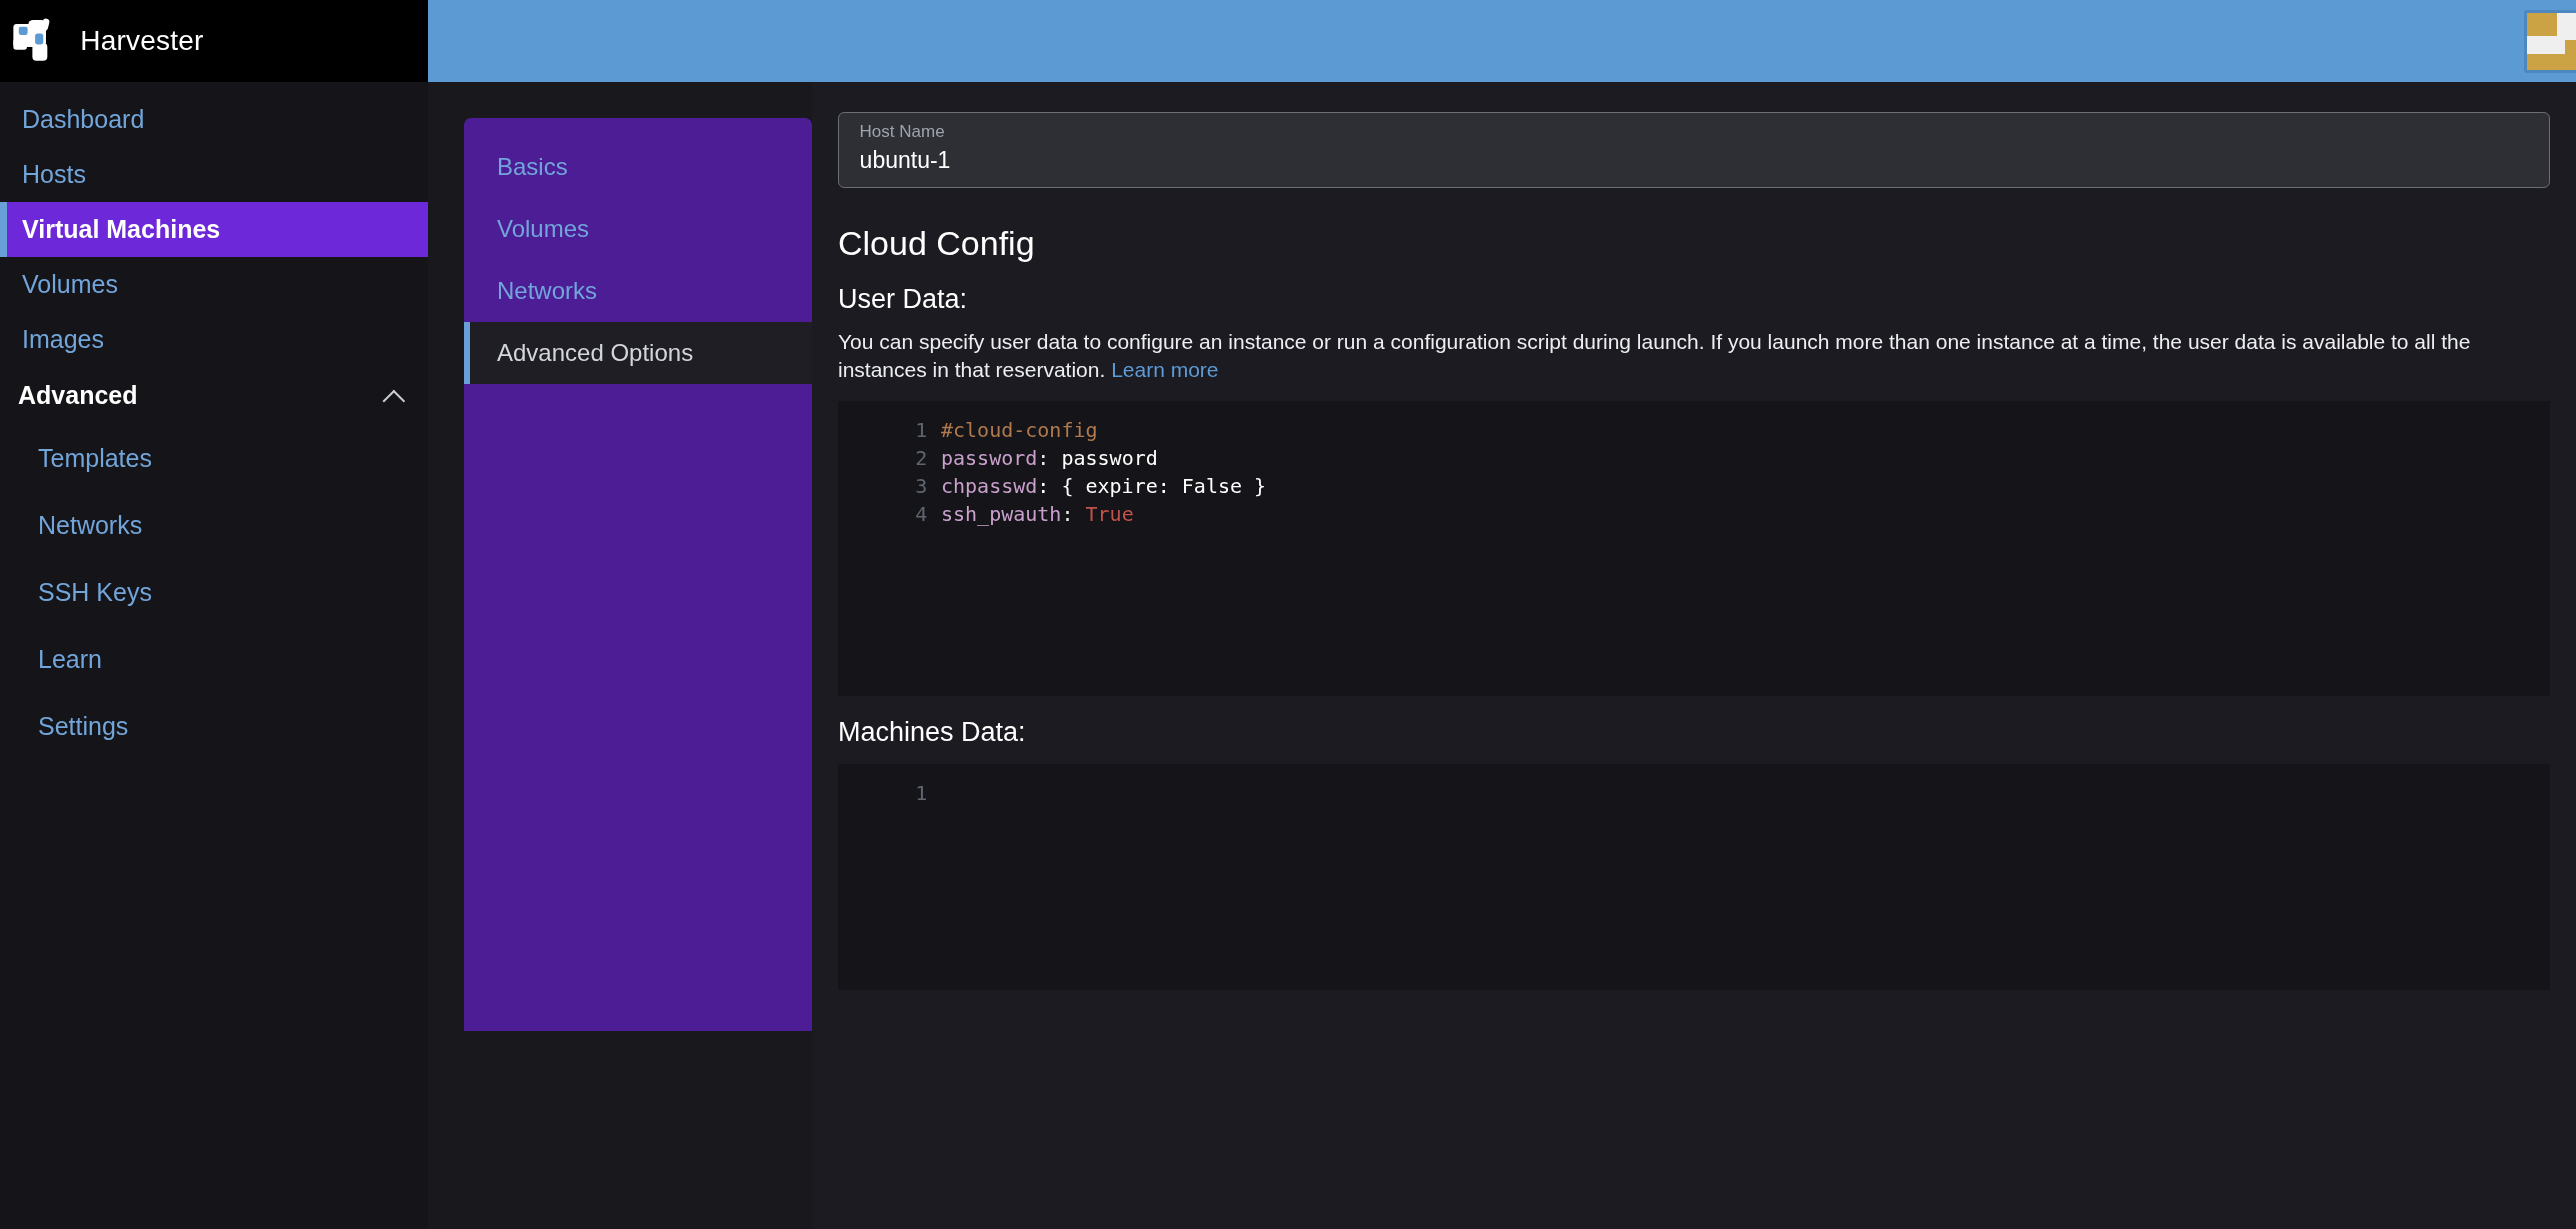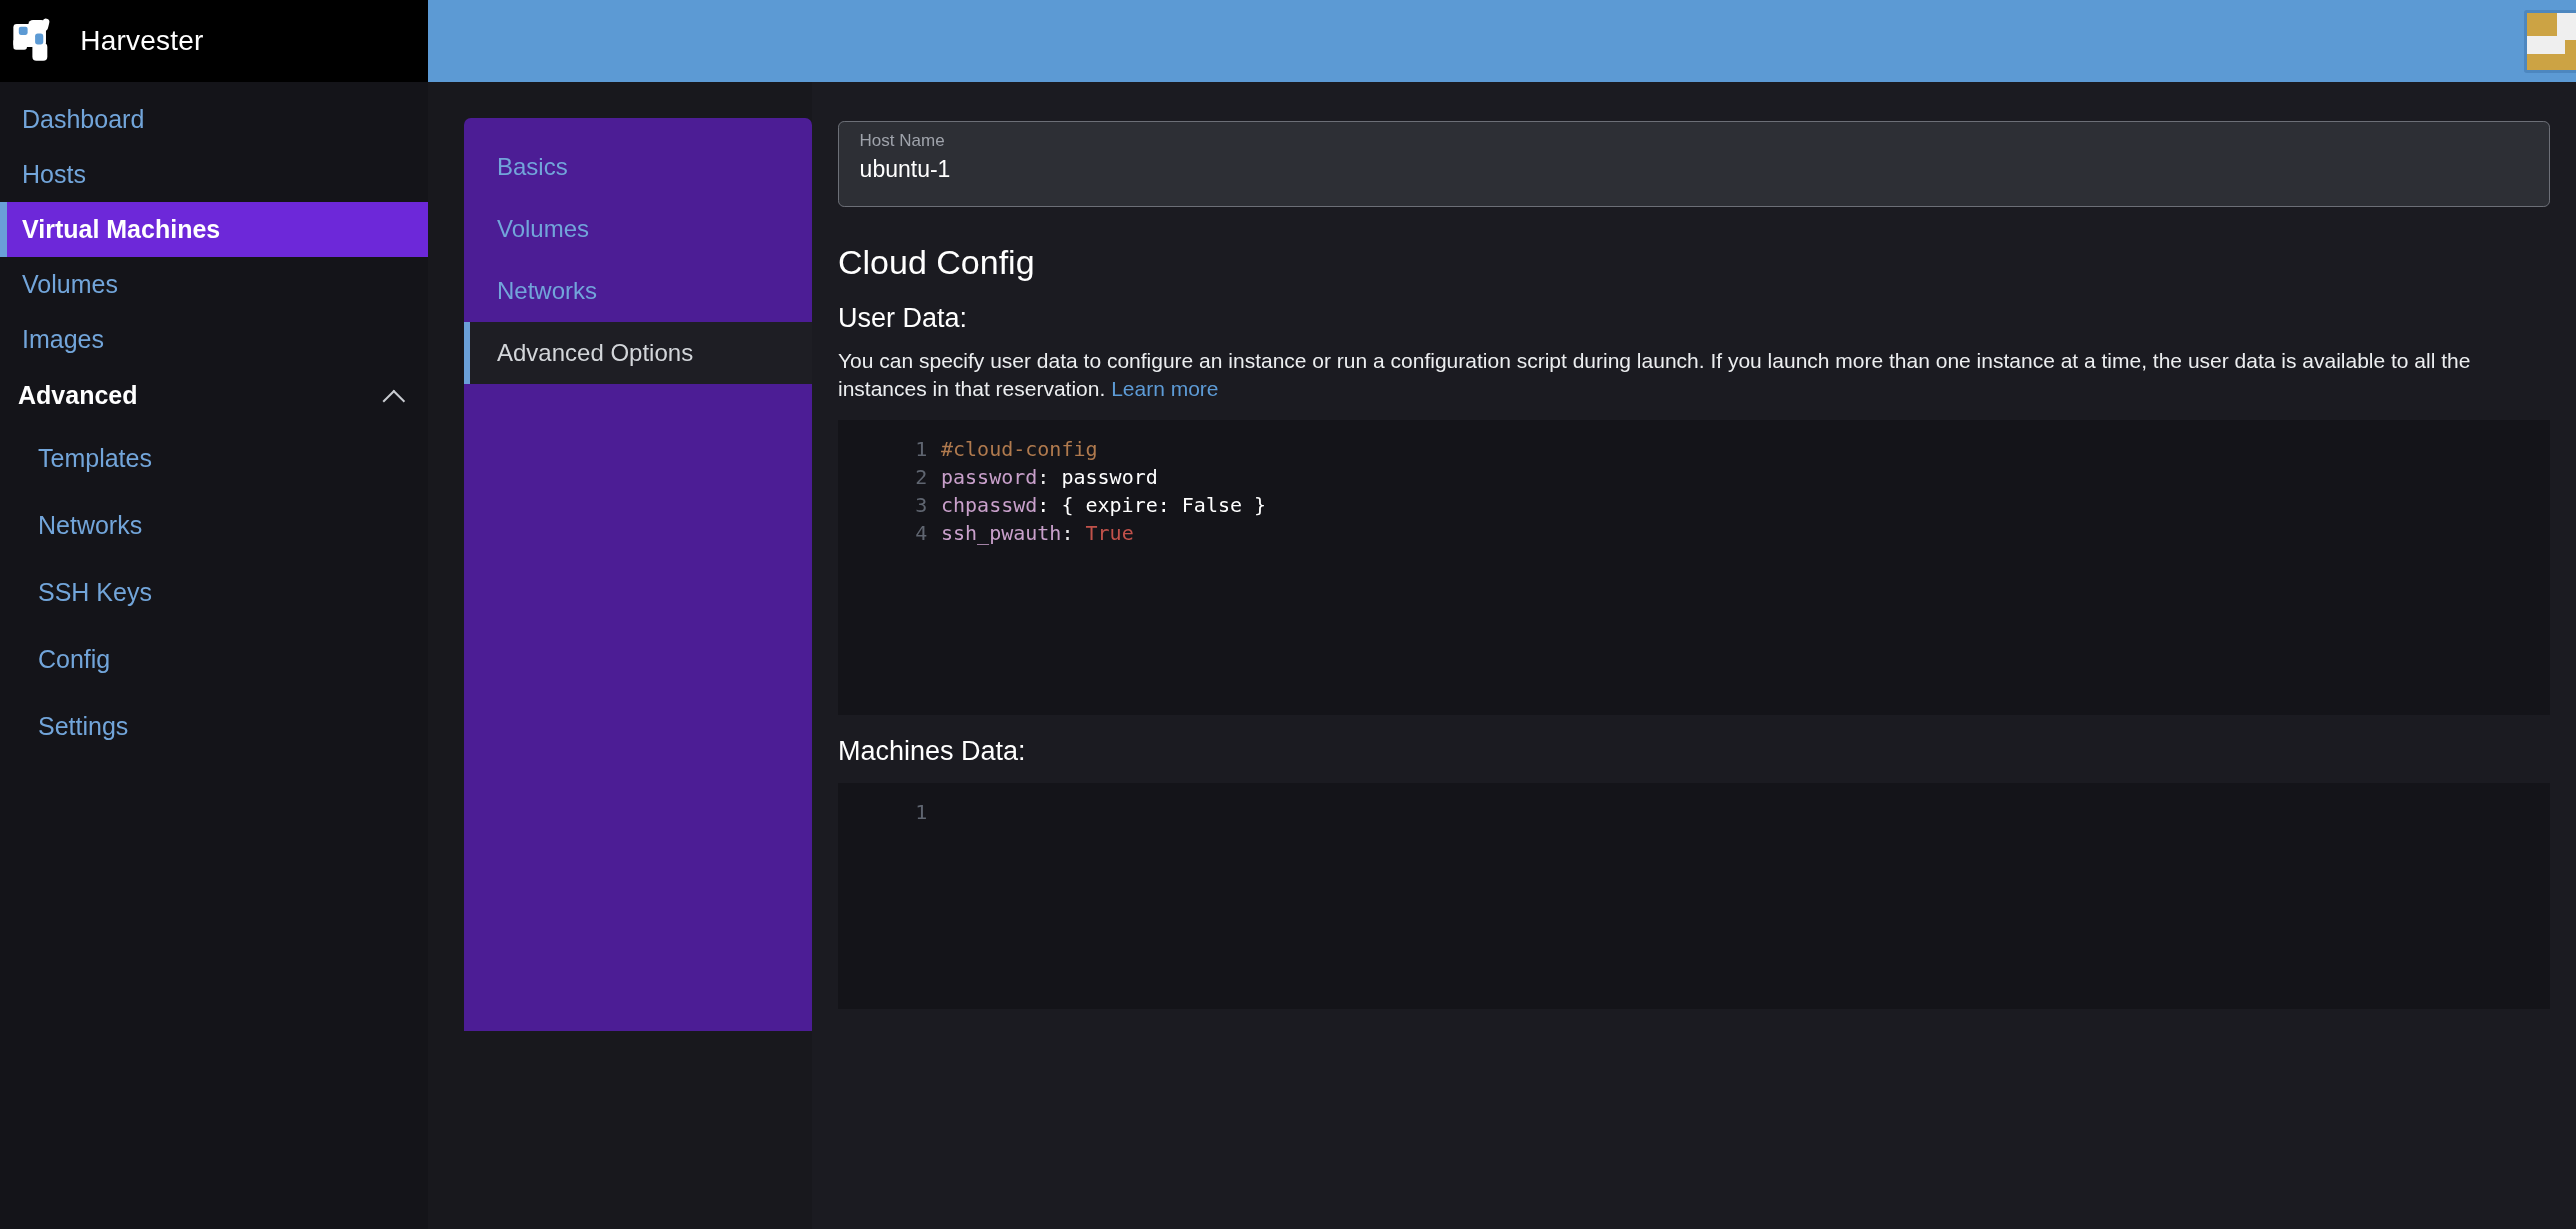--- a/index.html
+++ b/index.html
@@ -172,23 +172,23 @@
   #content {
     position: absolute;
     left: 812px; top: 82px;
     width: 1764px;
     height: 1147px;
     background: #1b1b21;
     padding: 0 26px;
   }
 
   .hostname-field {
-    margin-top: 39px;
+    margin-top: 30px;
     width: 1712px;
-    height: 86px;
+    height: 76px;
     background: #2d2f35;
     border: 1.4px solid #6c6f77;
     border-radius: 6.2px;
     padding: 9.6px 20.6px 0 20.6px;
   }
   .hostname-label {
     color: #9fa3ab;
     font-size: 17px;
     line-height: 1.1;
   }
@@ -300,21 +300,21 @@
       <div class="nav-sub">
         <span>Templates</span>
       </div>
       <div class="nav-sub">
         <span>Networks</span>
       </div>
       <div class="nav-sub">
         <span>SSH Keys</span>
       </div>
       <div class="nav-sub">
-        <span>Config</span>
+        <span>Learn</span>
       </div>
       <div class="nav-sub">
         <span>Settings</span>
       </div>
     </div>
   </div>
 
   <div id="topbar">
     <div id="avatar">
       <div class="g" style="left:0;top:0;width:30px;height:23px;"></div>

